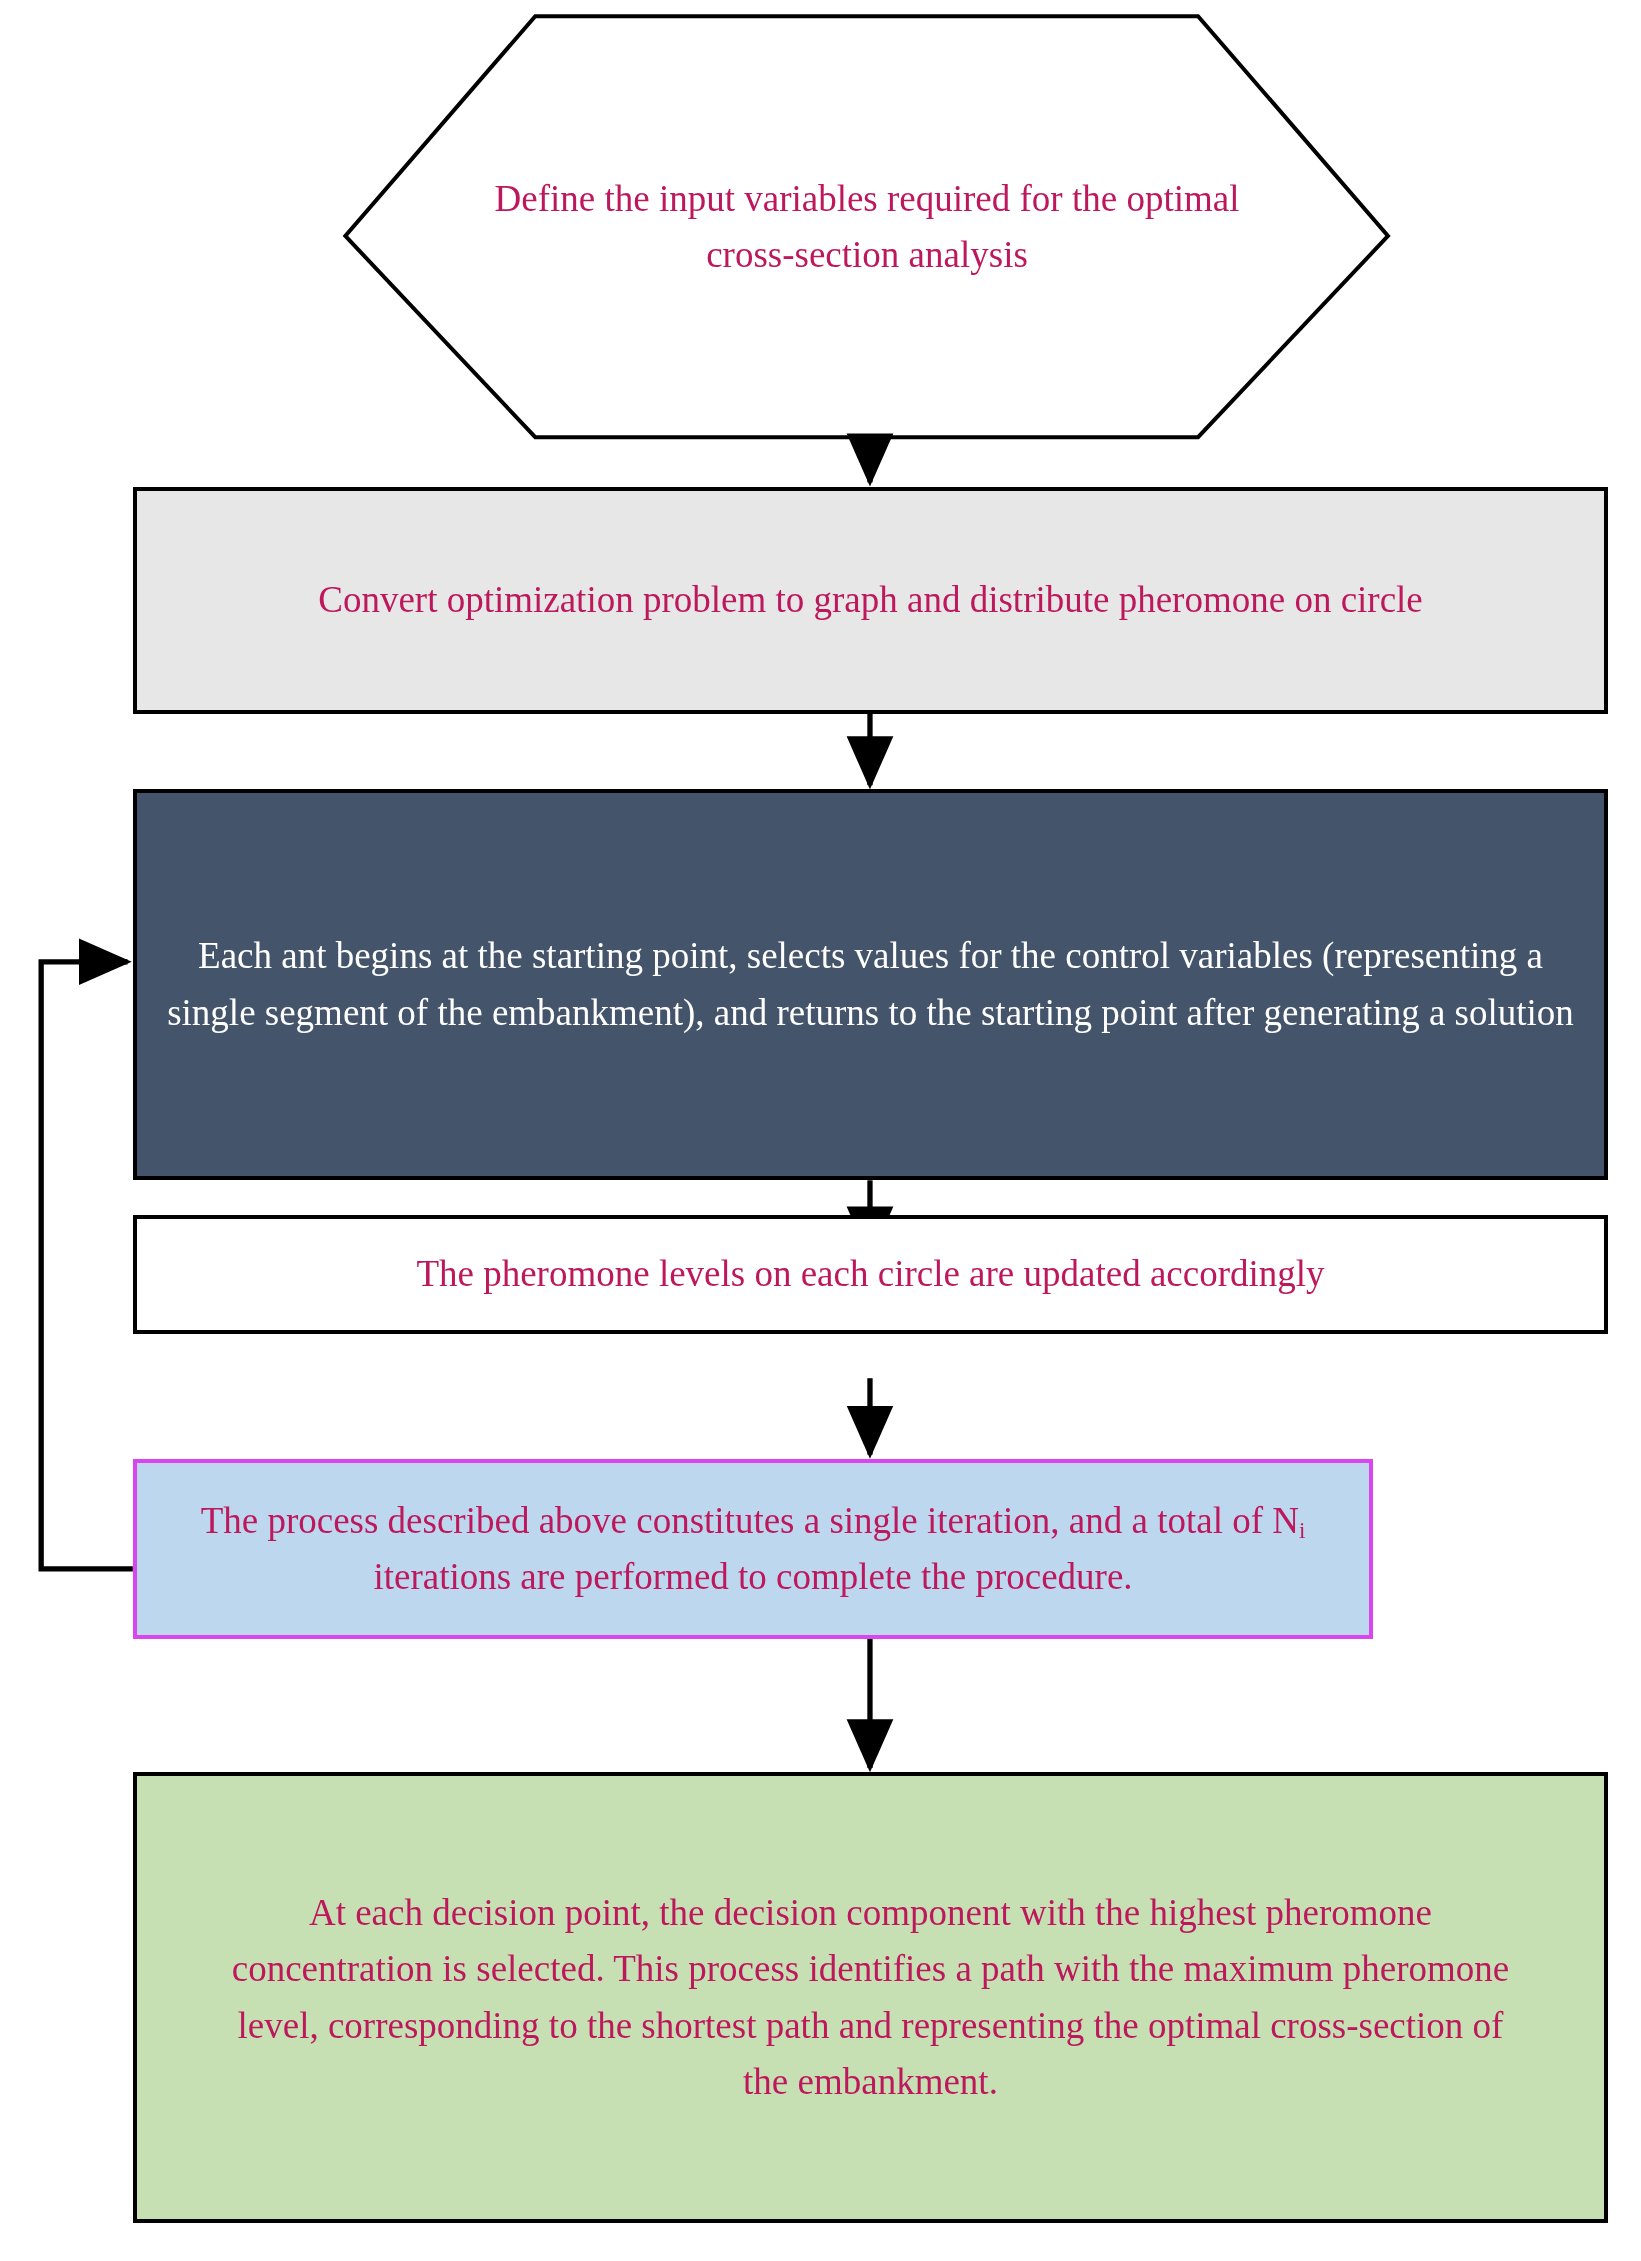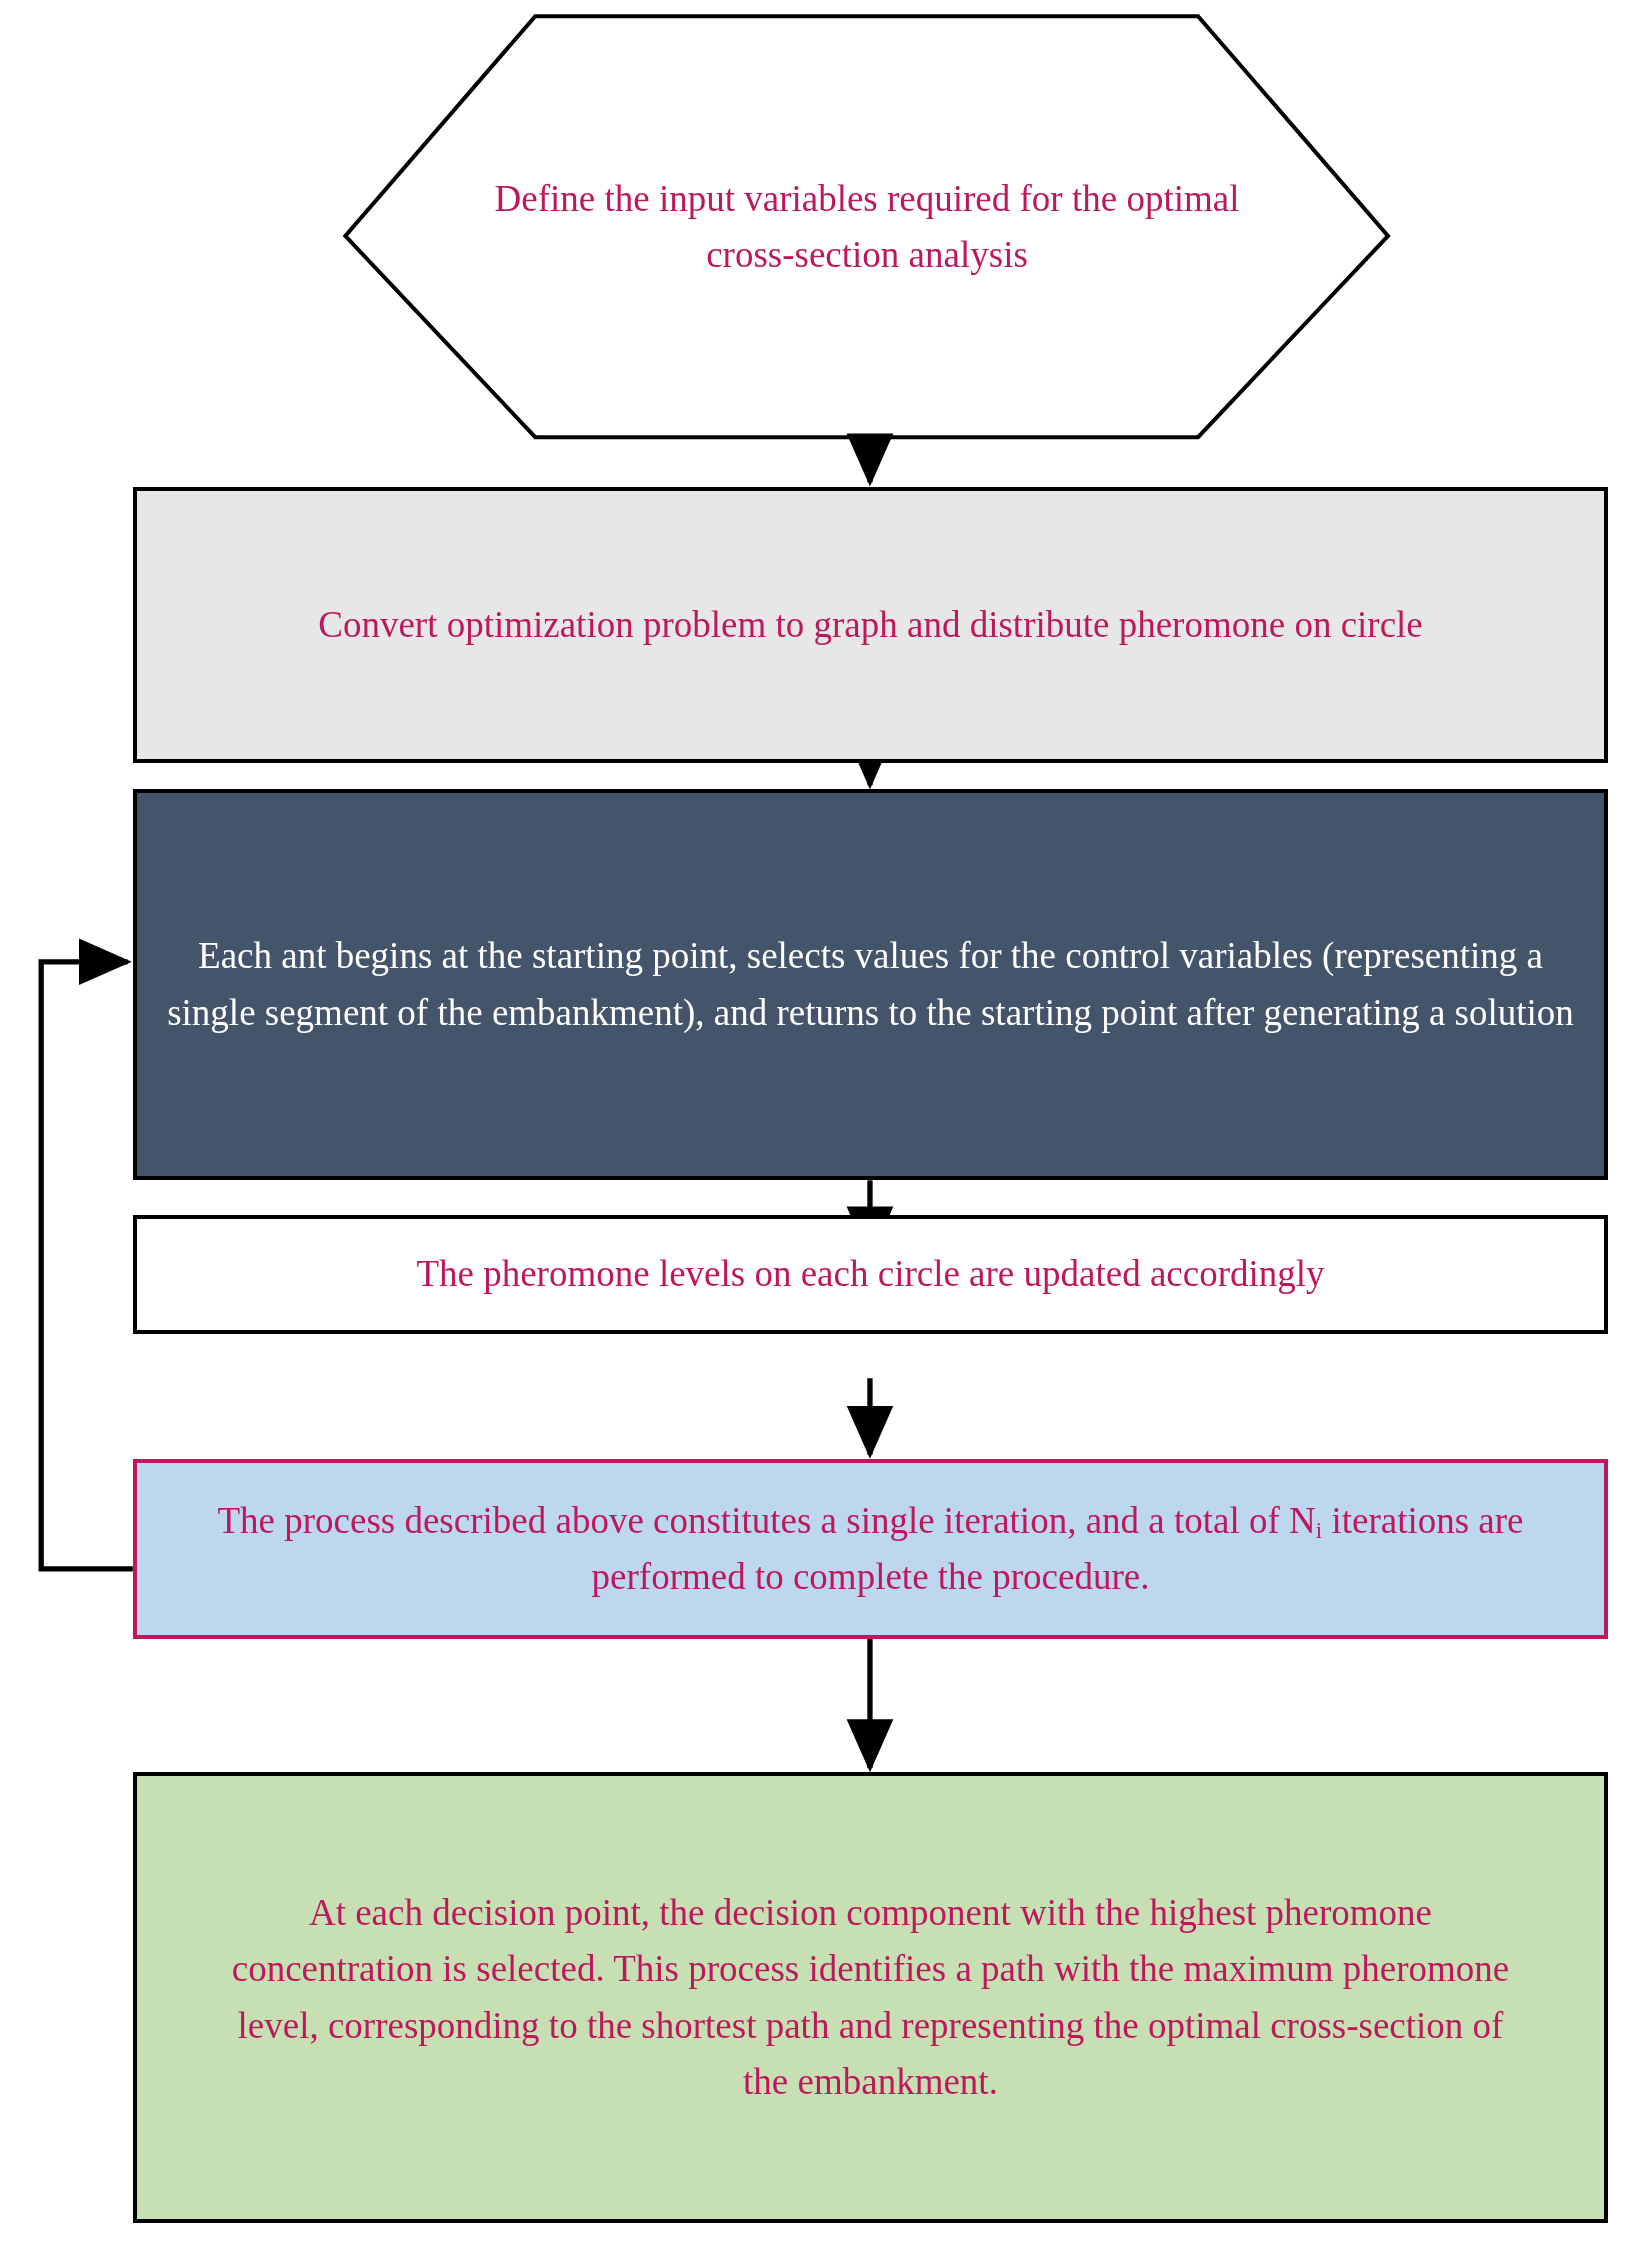--- a/index.html
+++ b/index.html
@@ -51,21 +51,21 @@
   }
   #node-start .txt {
     padding: 0 140px;
   }
 
   
   #node-convert {
     left: 133px;
     top: 487px;
     width: 1475px;
-    height: 276px;
+    height: 227px;
     background: #E7E7E7;
     border: 4px solid #000000;
     font-size: 37px;
   }
   #node-ant {
     left: 133px;
     top: 789px;
     width: 1475px;
     height: 391px;
     background: #44546A;
@@ -81,24 +81,24 @@
     top: 1215px;
     width: 1475px;
     height: 119px;
     background: #FFFFFF;
     border: 4px solid #000000;
     font-size: 37px;
   }
   #node-iteration {
     left: 133px;
     top: 1459px;
-    width: 1475px;
+    width: 1240px;
     height: 180px;
     background: #BDD7EE;
-    border: 4px solid #be185d;
+    border: 4px solid #d946ef;
     font-size: 37px;
     justify-content: center;
   }
   #node-iteration .txt {
     padding: 0 40px;
   }
   #node-result {
     left: 133px;
     top: 1772px;
     width: 1475px;

